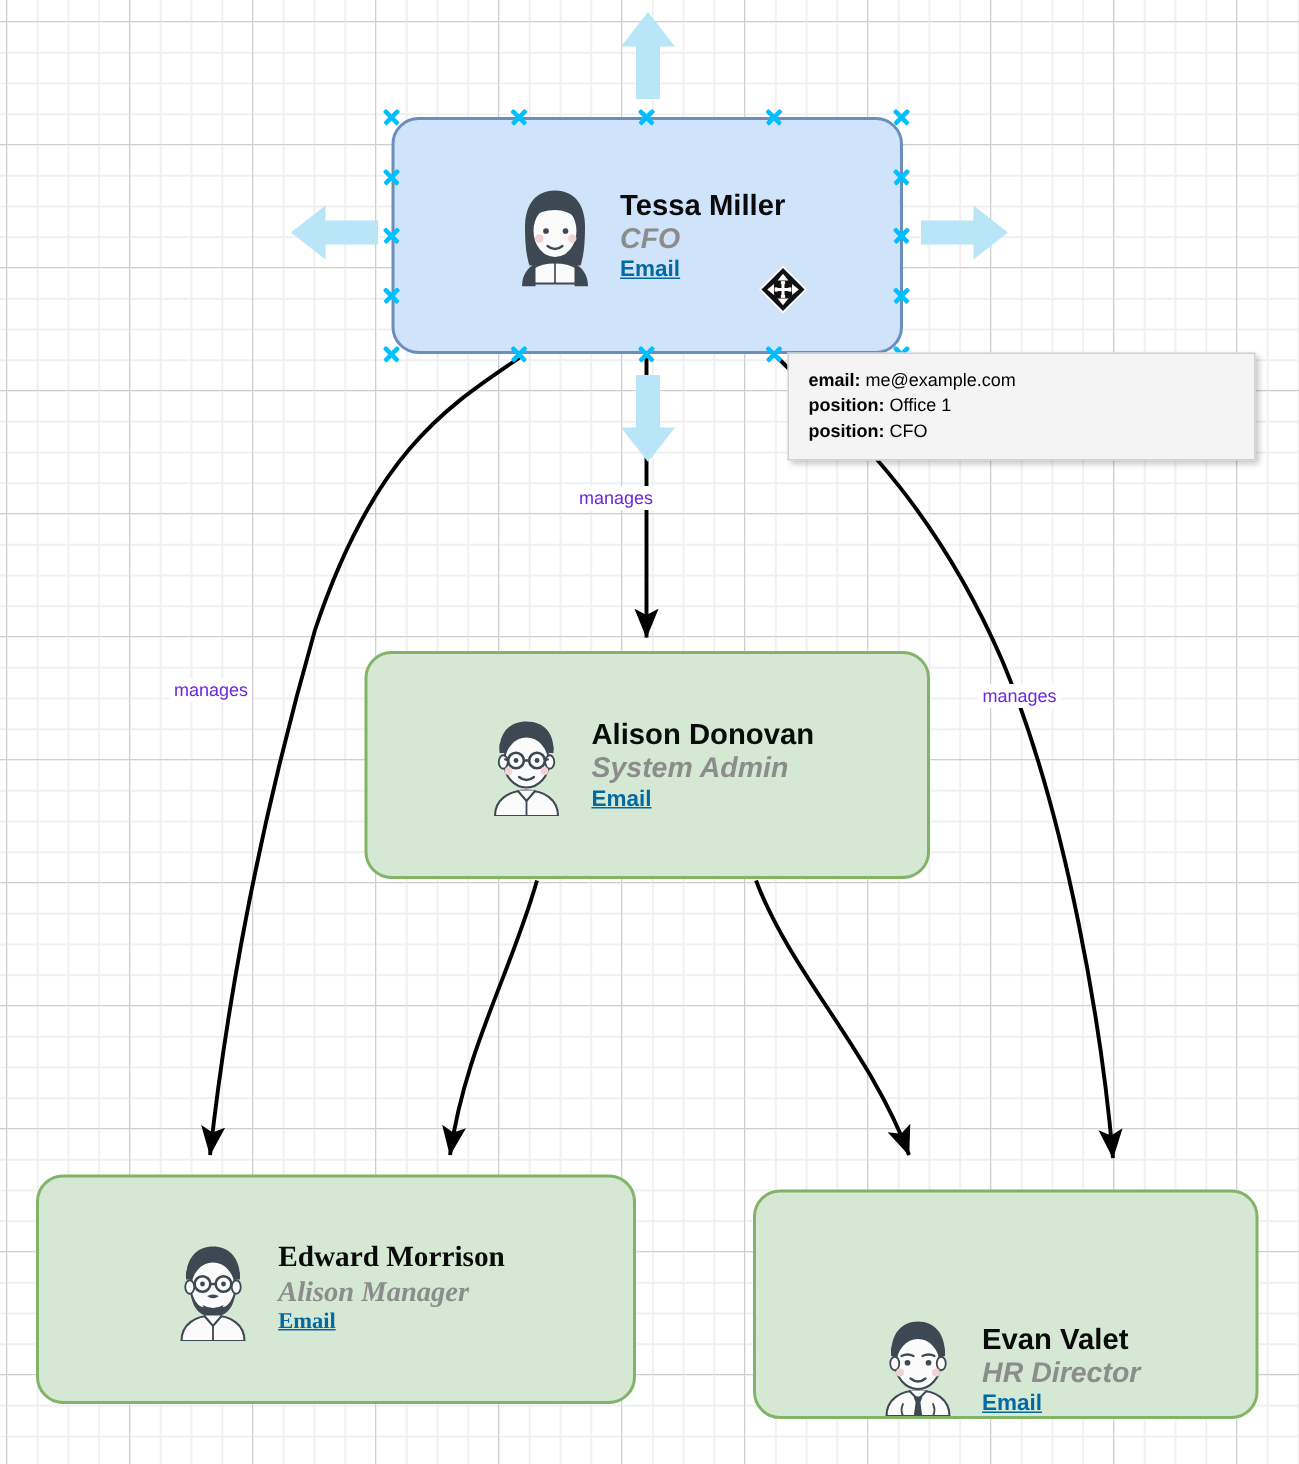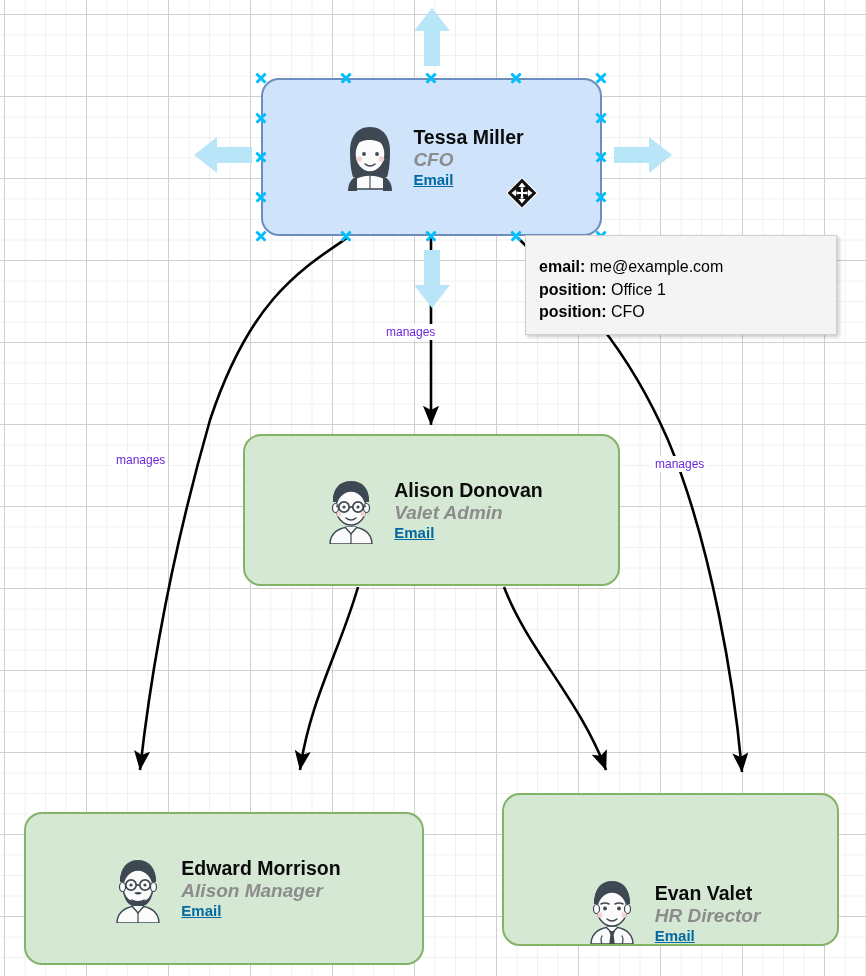--- a/index.html
+++ b/index.html
@@ -82,22 +82,22 @@
 
   
   .move-cursor{position:absolute;width:34px;height:34px;}
 
   
   .tooltip{
     position:absolute;
     background:#f4f4f4;
     border:1px solid #d0d0d0;
     box-shadow:2px 2px 4px rgba(0,0,0,.22);
-    padding:20px 12px 10px 13px;
-    font-size:16px;
+    padding:9px 12px 10px 13px;
+    font-size:12px;
     color:#000;
     line-height:1.42;
     white-space:nowrap;
   }
   .tooltip b{font-weight:bold;}
 </style>
 </head>
 <body>
 
 <div id="canvas">
@@ -230,26 +230,26 @@
       <circle cx="38" cy="31" r="1.6" fill="#3d4852"></circle>
       <circle cx="19" cy="38" r="2.6" fill="#f2d3d3"></circle>
       <circle cx="43" cy="38" r="2.6" fill="#f2d3d3"></circle>
       <path d="M26,42 Q31,46 36,42" fill="none" stroke="#3d4852" stroke-width="1.5" stroke-linecap="round"></path>
       <path d="M10,68 C10,57 19,51 31,51 C43,51 52,57 52,68 Z" fill="#fbfbfb" stroke="#3d4852" stroke-width="1.4"></path>
       <path d="M25,51 L31,58 L37,51" fill="#fbfbfb" stroke="#3d4852" stroke-width="1.4"></path>
       <path d="M31,58 L31,68" stroke="#3d4852" stroke-width="1.2"></path>
     </svg>
     <div class="textcol">
       <div class="nm">Alison Donovan</div>
-      <div class="rl">Valet Admin</div>
+      <div class="rl">System Admin</div>
       <div class="em">Email</div>
     </div>
   </div>
 
-  <div class="node green" style="left:24px;top:812px;width:400px;height:153px;">
+  <div class="node green" style="left:24px;top:783px;width:400px;height:153px;font-family:Liberation Serif, serif;">
     <svg class="avatar" viewBox="0 0 62 68">
       <path d="M13,26 C13,13 20,5 31,5 C42,5 49,13 49,26 Z" fill="#3d4852"></path>
       <path d="M13,22 C19,15 27,12 34,13 C41,14 46,18 49,23 L49,27 L13,27 Z" fill="#3d4852"></path>
       <ellipse cx="31" cy="32" rx="15" ry="17" fill="#fbfbfb" stroke="#3d4852" stroke-width="1.4"></ellipse>
       <path d="M16,33 C16,45 22,52 31,52 C40,52 46,45 46,33 C46,44 40,46 31,46 C22,46 16,44 16,33 Z" fill="#3d4852"></path>
       <path d="M24,44 Q31,48 38,44 Q35,52 31,52 Q27,52 24,44 Z" fill="#3d4852"></path>
       <path d="M27,38 Q31,36 35,38 Q31,41 27,38 Z" fill="#3d4852"></path>
       <ellipse cx="15.5" cy="32" rx="3" ry="4.5" fill="#fbfbfb" stroke="#3d4852" stroke-width="1.2"></ellipse>
       <ellipse cx="46.5" cy="32" rx="3" ry="4.5" fill="#fbfbfb" stroke="#3d4852" stroke-width="1.2"></ellipse>
       <circle cx="24" cy="30" r="5.2" fill="none" stroke="#3d4852" stroke-width="1.7"></circle>

